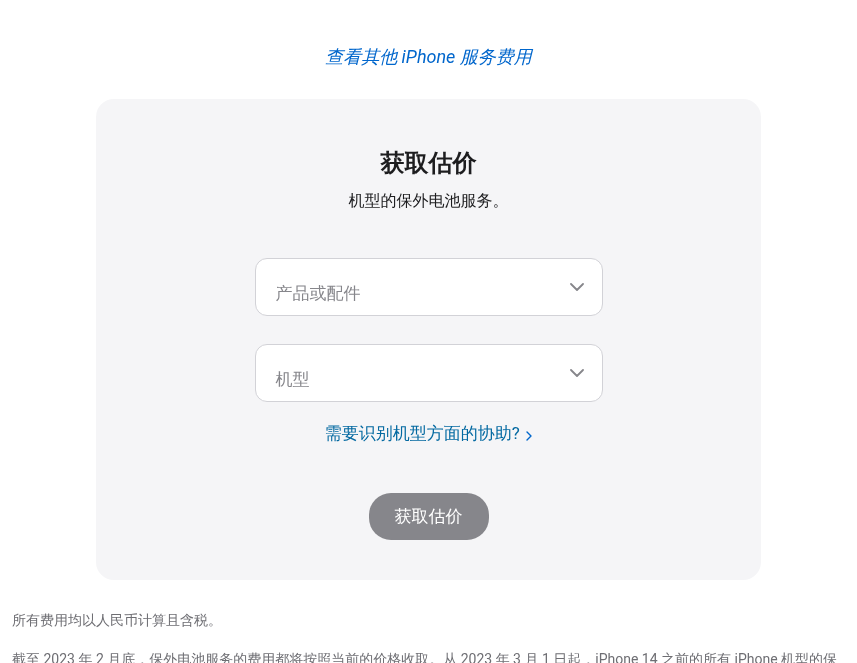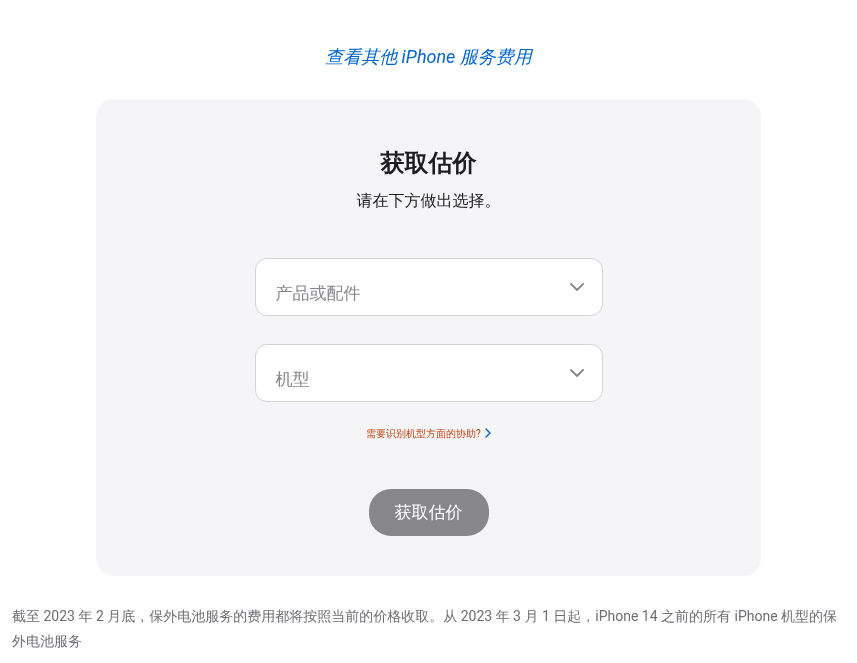--- a/index.html
+++ b/index.html
@@ -80,23 +80,23 @@
       pointer-events: none;
     }
     .chevron svg {
       display: block;
     }
     .help-link {
       margin-top: -8px;
       margin-bottom: 48px;
     }
     .help-link a {
-      color: #c2410c;
+      color: #0369a1;
       text-decoration: none;
-      font-size: 10px;
+      font-size: 17px;
     }
     .help-chevron {
       display: inline-block;
       vertical-align: middle;
       margin-left: 2px;
     }
     .submit-btn {
       background: #86868b;
       color: #fff;
       border: none;
@@ -119,21 +119,21 @@
 </head>
 <body>
 
 <div class="container">
   <div class="top-link">
     <a href="#">查看其他 iPhone 服务费用</a>
   </div>
 
   <div class="card">
     <h2 class="card-title">获取估价</h2>
-    <p class="card-subtitle">请在下方做出选择。</p>
+    <p class="card-subtitle">机型的保外电池服务。</p>
 
     <div class="select-wrapper">
       <div class="select-box">
         <span>产品或配件</span>
         <span class="chevron">
           <svg width="14" height="8" viewBox="0 0 14 8" fill="none">
             <path d="M1 1L7 7L13 1" stroke="#86868b" stroke-width="1.8" stroke-linecap="round" stroke-linejoin="round"></path>
           </svg>
         </span>
       </div>
@@ -158,17 +158,18 @@
             <path d="M1 1L5 5L1 9" stroke="#0066cc" stroke-width="1.4" stroke-linecap="round" stroke-linejoin="round"></path>
           </svg>
         </span>
       </a>
     </div>
 
     <button class="submit-btn">获取估价</button>
   </div>
 
   <div class="footer-text">
+    <p>所有费用均以人民币计算且含税。</p>
     <p>
       <span>截至 2023 年 2 月底，保外电池服务的费用都将按照当前的价格收取。从 2023 年 3 月 1 日起，iPhone 14 之前的所有 iPhone 机型的保外电池服务</span>
     </p>
   </div>
 </div>
 
 </body></html>

